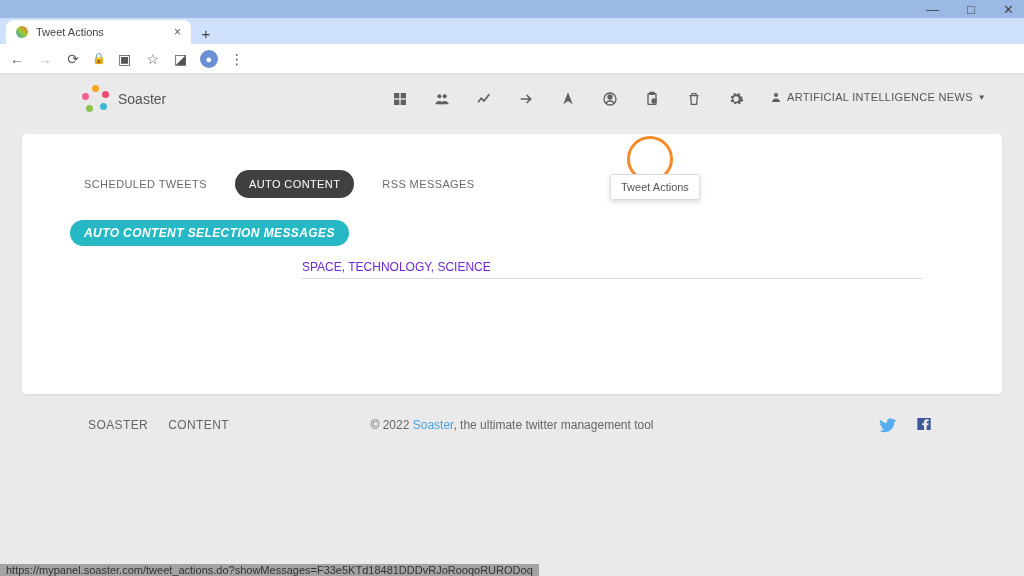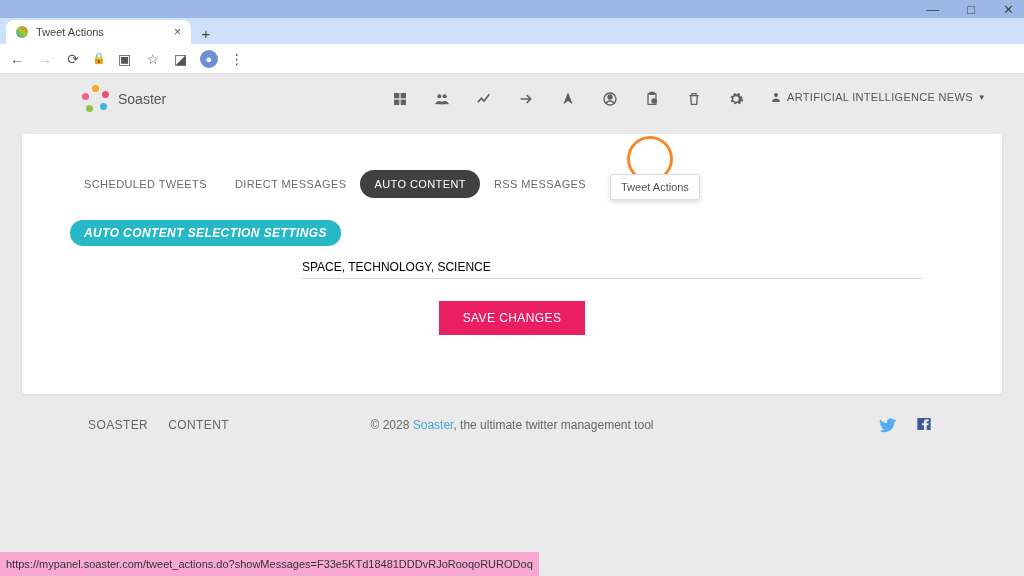--- a/index.html
+++ b/index.html
@@ -29,42 +29,42 @@
   .logo-name{font-size:14px;color:#555;}
   .topnav{margin-left:auto;display:flex;align-items:flex-start;gap:26px;margin-right:24px;}
   .topnav .ticon{color:#606060;font-size:14px;cursor:pointer;width:16px;height:16px;}
   .news-drop{font-size:11px;color:#555;letter-spacing:.3px;display:flex;align-items:center;gap:5px;}
   .news-drop .caret{font-size:8px;}
   .highlight-ring{position:absolute;width:46px;height:46px;border:3px solid #f48a2a;border-radius:50%;top:62px;left:627px;pointer-events:none;}
   .tooltip{position:absolute;top:100px;left:610px;background:#fff;border:1px solid #ddd;border-radius:2px;box-shadow:0 2px 5px rgba(0,0,0,.15);padding:6px 10px;font-size:11px;color:#555;}
 
   
   .card{background:#fff;margin:10px 22px 0 22px;border-radius:4px;box-shadow:0 1px 3px rgba(0,0,0,.08);padding:36px 48px 40px 48px;min-height:260px;}
-  .tabs{display:flex;align-items:center;margin-bottom:22px;}
+  .tabs{display:flex;gap:14px;align-items:center;margin-bottom:22px;}
   .tab{font-size:11px;color:#6a6a6a;letter-spacing:.4px;padding:8px 14px;border-radius:16px;cursor:pointer;}
   .tab.active{background:#404040;color:#fff;}
   .settings-pill{display:inline-block;background:#26b8c4;color:#fff;font-size:12px;font-weight:bold;letter-spacing:.4px;padding:6px 14px;border-radius:14px;margin-bottom:10px;font-style:italic;}
   .desc{font-size:12px;color:#666;margin-bottom:16px;}
   .field-label{font-size:12px;color:#9a9a9a;margin-left:16px;margin-bottom:2px;}
-  .field-input{margin-left:232px;margin-right:10px;border:none;border-bottom:1px solid #d6d6d6;font-size:12px;color:#000000;padding:4px 0;width:620px;background:transparent;}
+  .field-input{margin-left:232px;margin-right:10px;border:none;border-bottom:1px solid #d6d6d6;font-size:12px;color:#6d28d9;padding:4px 0;width:620px;background:transparent;}
   .save-wrap{text-align:center;margin-top:22px;}
   .save-btn{display:inline-block;background:#e91e63;color:#fff;border:none;padding:10px 24px;font-size:12px;letter-spacing:.4px;cursor:pointer;}
 
   
   .footer{display:flex;align-items:center;margin:22px 22px 0 22px;font-size:12px;color:#666;}
   .footer .fl{display:flex;gap:20px;margin-left:66px;}
   .footer .fl a{color:#666;text-decoration:none;letter-spacing:.4px;}
   .footer .center{position:absolute;left:50%;transform:translateX(-50%);}
   .footer .center a{color:#4aa3df;text-decoration:none;}
   .footer .social{margin-left:auto;display:flex;gap:20px;margin-right:70px;}
   .tw-ic{color:#55acee;font-size:16px;}
   .fb-ic{color:#3b5998;font-size:16px;}
 
   
-  .statusbar{position:absolute;bottom:0;left:0;background:#f9a8d4;color:#333;font-size:11px;padding:6px 6px;}
+  .statusbar{position:absolute;bottom:0;left:0;background:#a3a3a3;color:#333;font-size:11px;padding:0 6px;}
   
   svg{display:block;}
 </style>
 </head>
 <body>
 
 <div class="chrome-titlebar">
   <span>—</span>
   <span>□</span>
   <span>✕</span>
@@ -167,38 +167,34 @@
       </span>
     </div>
   </div>
 
   <div class="highlight-ring"></div>
   <div class="tooltip">Tweet Actions</div>
 
   <div class="card">
     <div class="tabs">
       <div class="tab">SCHEDULED TWEETS</div>
-      <div class="tab">DIRECT MESSAGES</div>
       <div class="tab active">AUTO CONTENT</div>
       <div class="tab">RSS MESSAGES</div>
     </div>
-    <div class="settings-pill">AUTO CONTENT SELECTION SETTINGS</div>
+    <div class="settings-pill">AUTO CONTENT SELECTION MESSAGES</div>
     <input class="field-input" value="SPACE, TECHNOLOGY, SCIENCE" style="">
-    <div class="save-wrap">
-      <button class="save-btn">SAVE CHANGES</button>
-    </div>
   </div>
 
   <div class="footer">
     <div class="fl">
       <a href="#">SOASTER</a>
       <a href="#">CONTENT</a>
     </div>
     <div class="center">
-      <span>© 2028 </span><a href="#">Soaster</a><span>, the ultimate twitter management tool</span>
+      <span>© 2022 </span><a href="#">Soaster</a><span>, the ultimate twitter management tool</span>
     </div>
     <div class="social">
       <span class="tw-ic">
           <svg width="18" height="18" viewBox="0 0 24 24" fill="currentColor">
             <path d="M23 4.9c-.8.4-1.7.6-2.6.8a4.5 4.5 0 002-2.5c-.9.5-1.9.9-2.9 1.1A4.5 4.5 0 0012 8.4c0 .4 0 .7.1 1A12.8 12.8 0 013 4.6a4.5 4.5 0 001.4 6A4.5 4.5 0 012.9 10v.1a4.5 4.5 0 003.6 4.4 4.5 4.5 0 01-2 .1 4.5 4.5 0 004.2 3.1A9 9 0 012 19.5a12.7 12.7 0 006.9 2c8.3 0 12.8-6.8 12.8-12.8v-.6c.9-.6 1.6-1.4 2.3-2.2z"></path>
           </svg>
         </span>
       <span class="fb-ic">
           <svg width="16" height="16" viewBox="0 0 24 24" fill="currentColor">
             <path d="M22 3H2v18h10v-7H9v-3h3V9c0-2 1-4 4-4h3v3h-2c-1 0-1 .5-1 1v2h3l-.5 3H16v7h6z"></path>

